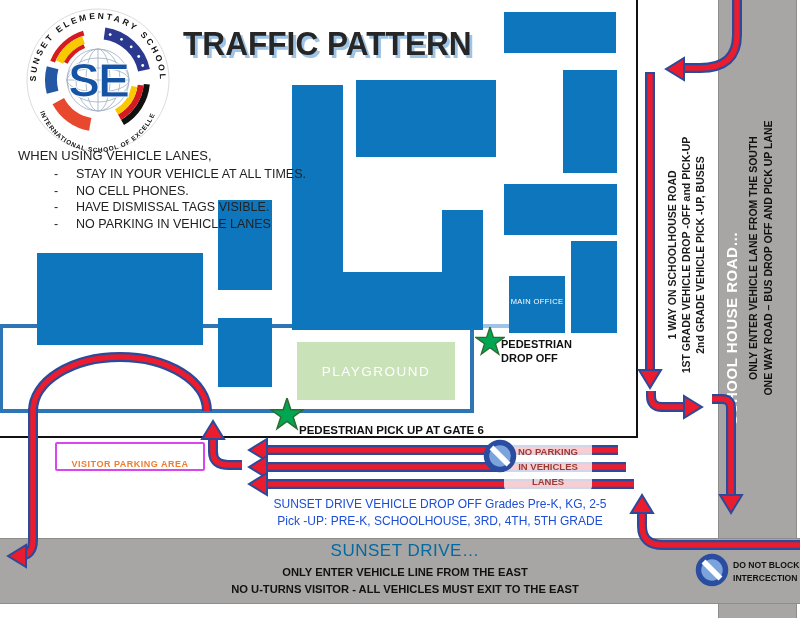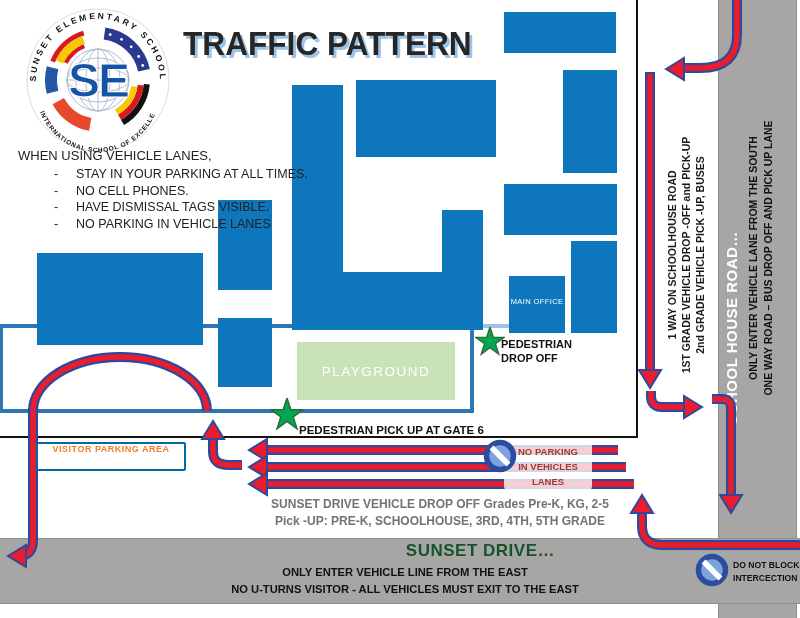--- a/index.html
+++ b/index.html
@@ -35,34 +35,34 @@
   .ritem:before{content:"-";position:absolute;left:36px;}
   
   .vtext{position:absolute;transform:rotate(-90deg);text-align:center;}
   .sh-note{width:320px;height:42px;left:526px;top:234px;font-size:10.5px;font-weight:600;
            line-height:14px;color:#1a1a1a;}
   .sh-name{width:220px;height:20px;left:622px;top:318px;font-size:15px;font-weight:700;
            color:#fff;letter-spacing:.5px;line-height:20px;}
   .sh-lines{width:350px;height:30px;left:586px;top:243px;font-size:10.5px;font-weight:600;
             line-height:14.5px;color:#111;}
   
-  .sd-name{position:absolute;left:255px;top:541px;width:300px;text-align:right;color:#14532d;
-           font-size:17px;font-weight:700;letter-spacing:.5px;}
+  .sd-name{position:absolute;left:255px;top:541px;width:300px;text-align:center;color:#0369a1;
+           font-size:17px;font-weight:400;letter-spacing:.5px;}
   .sd-lines{position:absolute;left:155px;top:564px;width:500px;text-align:center;color:#111;
             font-size:11.2px;font-weight:600;line-height:16.5px;}
   
-  .visitor{position:absolute;left:36px;top:442px;width:146px;height:25px;border:2px solid #0369a1;
-           border-radius:2px;display:flex;align-items:flex-start;justify-content:center;background:#fff;}
+  .visitor{position:absolute;left:55px;top:442px;width:146px;height:25px;border:2px solid #d946ef;
+           border-radius:2px;display:flex;align-items:flex-end;justify-content:center;background:#fff;}
   .visitor span{color:#ed7d31;font-size:9px;font-weight:700;letter-spacing:.5px;}
   .dropoff-label{position:absolute;left:501px;top:338px;width:80px;text-align:left;
                  font-size:11px;font-weight:600;line-height:13.5px;color:#111;}
   .pickup-label{position:absolute;left:299px;top:424px;font-size:11.5px;font-weight:600;color:#111;
                 white-space:nowrap;}
-  .lanes-note{position:absolute;left:270px;top:496px;width:340px;text-align:center;color:#737373;
-              font-size:12px;font-weight:700;line-height:17px;}
+  .lanes-note{position:absolute;left:270px;top:496px;width:340px;text-align:center;color:#1d4ed8;
+              font-size:12px;font-weight:400;line-height:17px;}
   .np-box{position:absolute;left:504px;top:440px;width:88px;height:52px;background:rgba(255,255,255,.78);
           border-radius:6px;text-align:center;color:#9c3b35;font-size:9.5px;font-weight:700;
           line-height:15px;padding-top:4px;box-sizing:border-box;}
   .dnb-label{position:absolute;left:733px;top:559px;width:80px;font-size:8.6px;font-weight:700;
              color:#111;line-height:13px;}
   .overlay{position:absolute;left:0;top:0;pointer-events:none;}
   .overlay .o{stroke:#2b4a9b;stroke-width:10;fill:none;}
   .overlay .r{stroke:#ea1c2d;stroke-width:5.5;fill:none;}
   .overlay .head{fill:#ea1c2d;stroke:#2b4a9b;stroke-width:2;}
 </style>
@@ -141,21 +141,21 @@
     <text font-size="6.4" font-weight="bold" fill="#111" letter-spacing="0.8" font-family="Liberation Sans, sans-serif">
       <textPath href="#arcBottom" startOffset="50%" text-anchor="middle">AN INTERNATIONAL SCHOOL OF EXCELLENCE</textPath>
     </text>
     <text x="75" y="92" text-anchor="middle" font-size="48" font-weight="bold" fill="#1553a5" stroke="#ffffff" stroke-width="1" letter-spacing="-2" font-family="Liberation Sans, sans-serif">SE</text>
   </svg>
 
   <div class="title">TRAFFIC PATTERN</div>
 
   <div class="rules">
     <div class="rhead">WHEN USING VEHICLE LANES,</div>
-    <div class="ritem">STAY IN YOUR PARKING AT ALL TIMES.</div>
+    <div class="ritem">STAY IN YOUR VEHICLE AT ALL TIMES.</div>
     <div class="ritem">NO CELL PHONES.</div>
     <div class="ritem">HAVE DISMISSAL TAGS VISIBLE.</div>
     <div class="ritem">NO PARKING IN VEHICLE LANES</div>
   </div>
 
   <div class="vtext sh-note">
     <div>1 WAY ON SCHOOLHOUSE ROAD</div>
     <div>1ST GRADE VEHICLE DROP -OFF and PICK-UP</div>
     <div>2nd GRADE VEHICLE PICK -UP, BUSES</div>
   </div>

